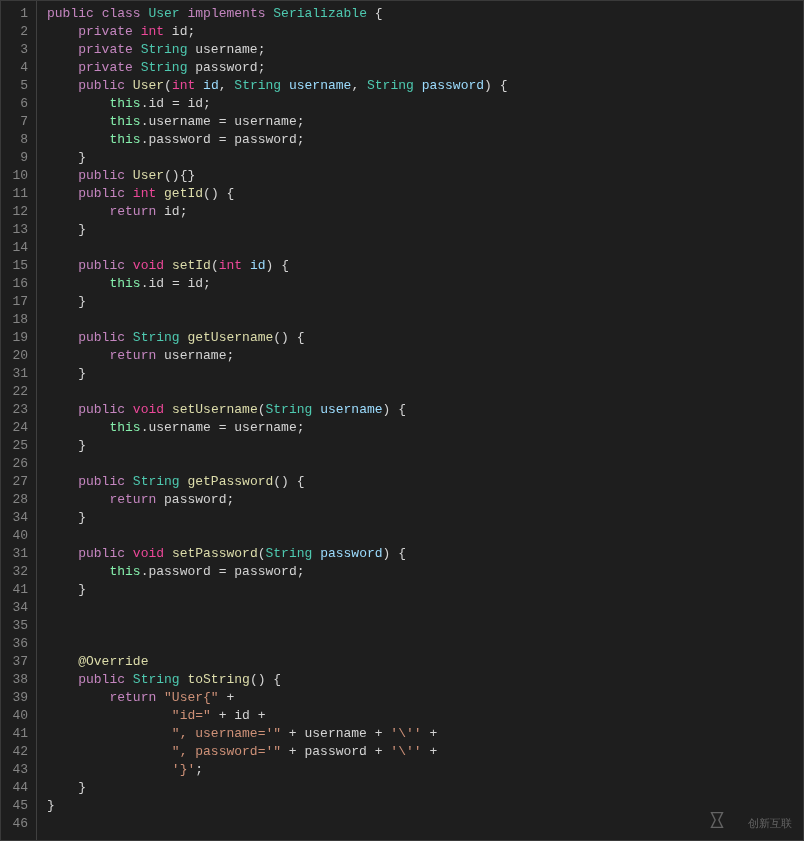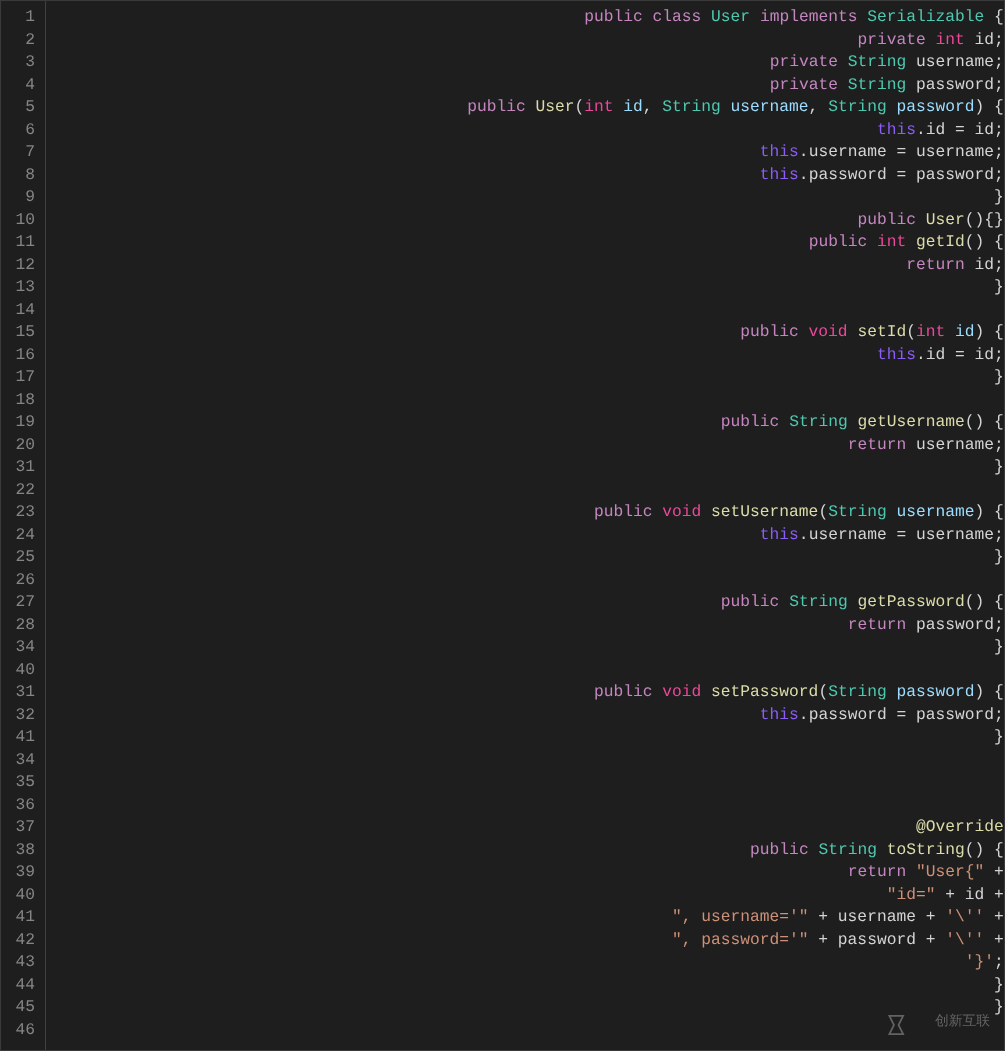--- a/index.html
+++ b/index.html
@@ -27,40 +27,39 @@
   user-select:none;
   min-width:36px;
 }
 .gutter div { height:18px; line-height:18px; }
 .code {
   padding:4px 0 4px 10px;
   flex:1;
   background:#1e1e1e;
   white-space:pre;
   overflow:hidden;
-  text-align:right;
 }
 .line { height:18px; line-height:18px; }
 .kw { color:#c586c0; }
 .type { color:#ec4899; }
 .ident { color:#d4d4d4; }
 .cls { color:#4ec9b0; }
 .fn { color:#dcdcaa; }
 .str { color:#ce9178; }
 .op { color:#d4d4d4; }
 .punc { color:#d4d4d4; }
 .param { color:#9cdcfe; }
 .ann { color:#dcdcaa;margin-top:36px; }
-.this { color:#8b5cf6;margin-left:32px; }
+.this { color:#86efac; }
 .watermark {
   position:absolute;
   right:8px;
   bottom:8px;
   display:flex;
-  align-items:flex-start;
+  align-items:flex-end;
   gap:20px;
   opacity:0.65;
   font-size:11px;
   color:#888;
   background:rgba(30,30,30,0.0);
   padding:2px 4px;
   pointer-events:none;
 }
 .watermark svg { width:22px; height:22px; }
 </style>

